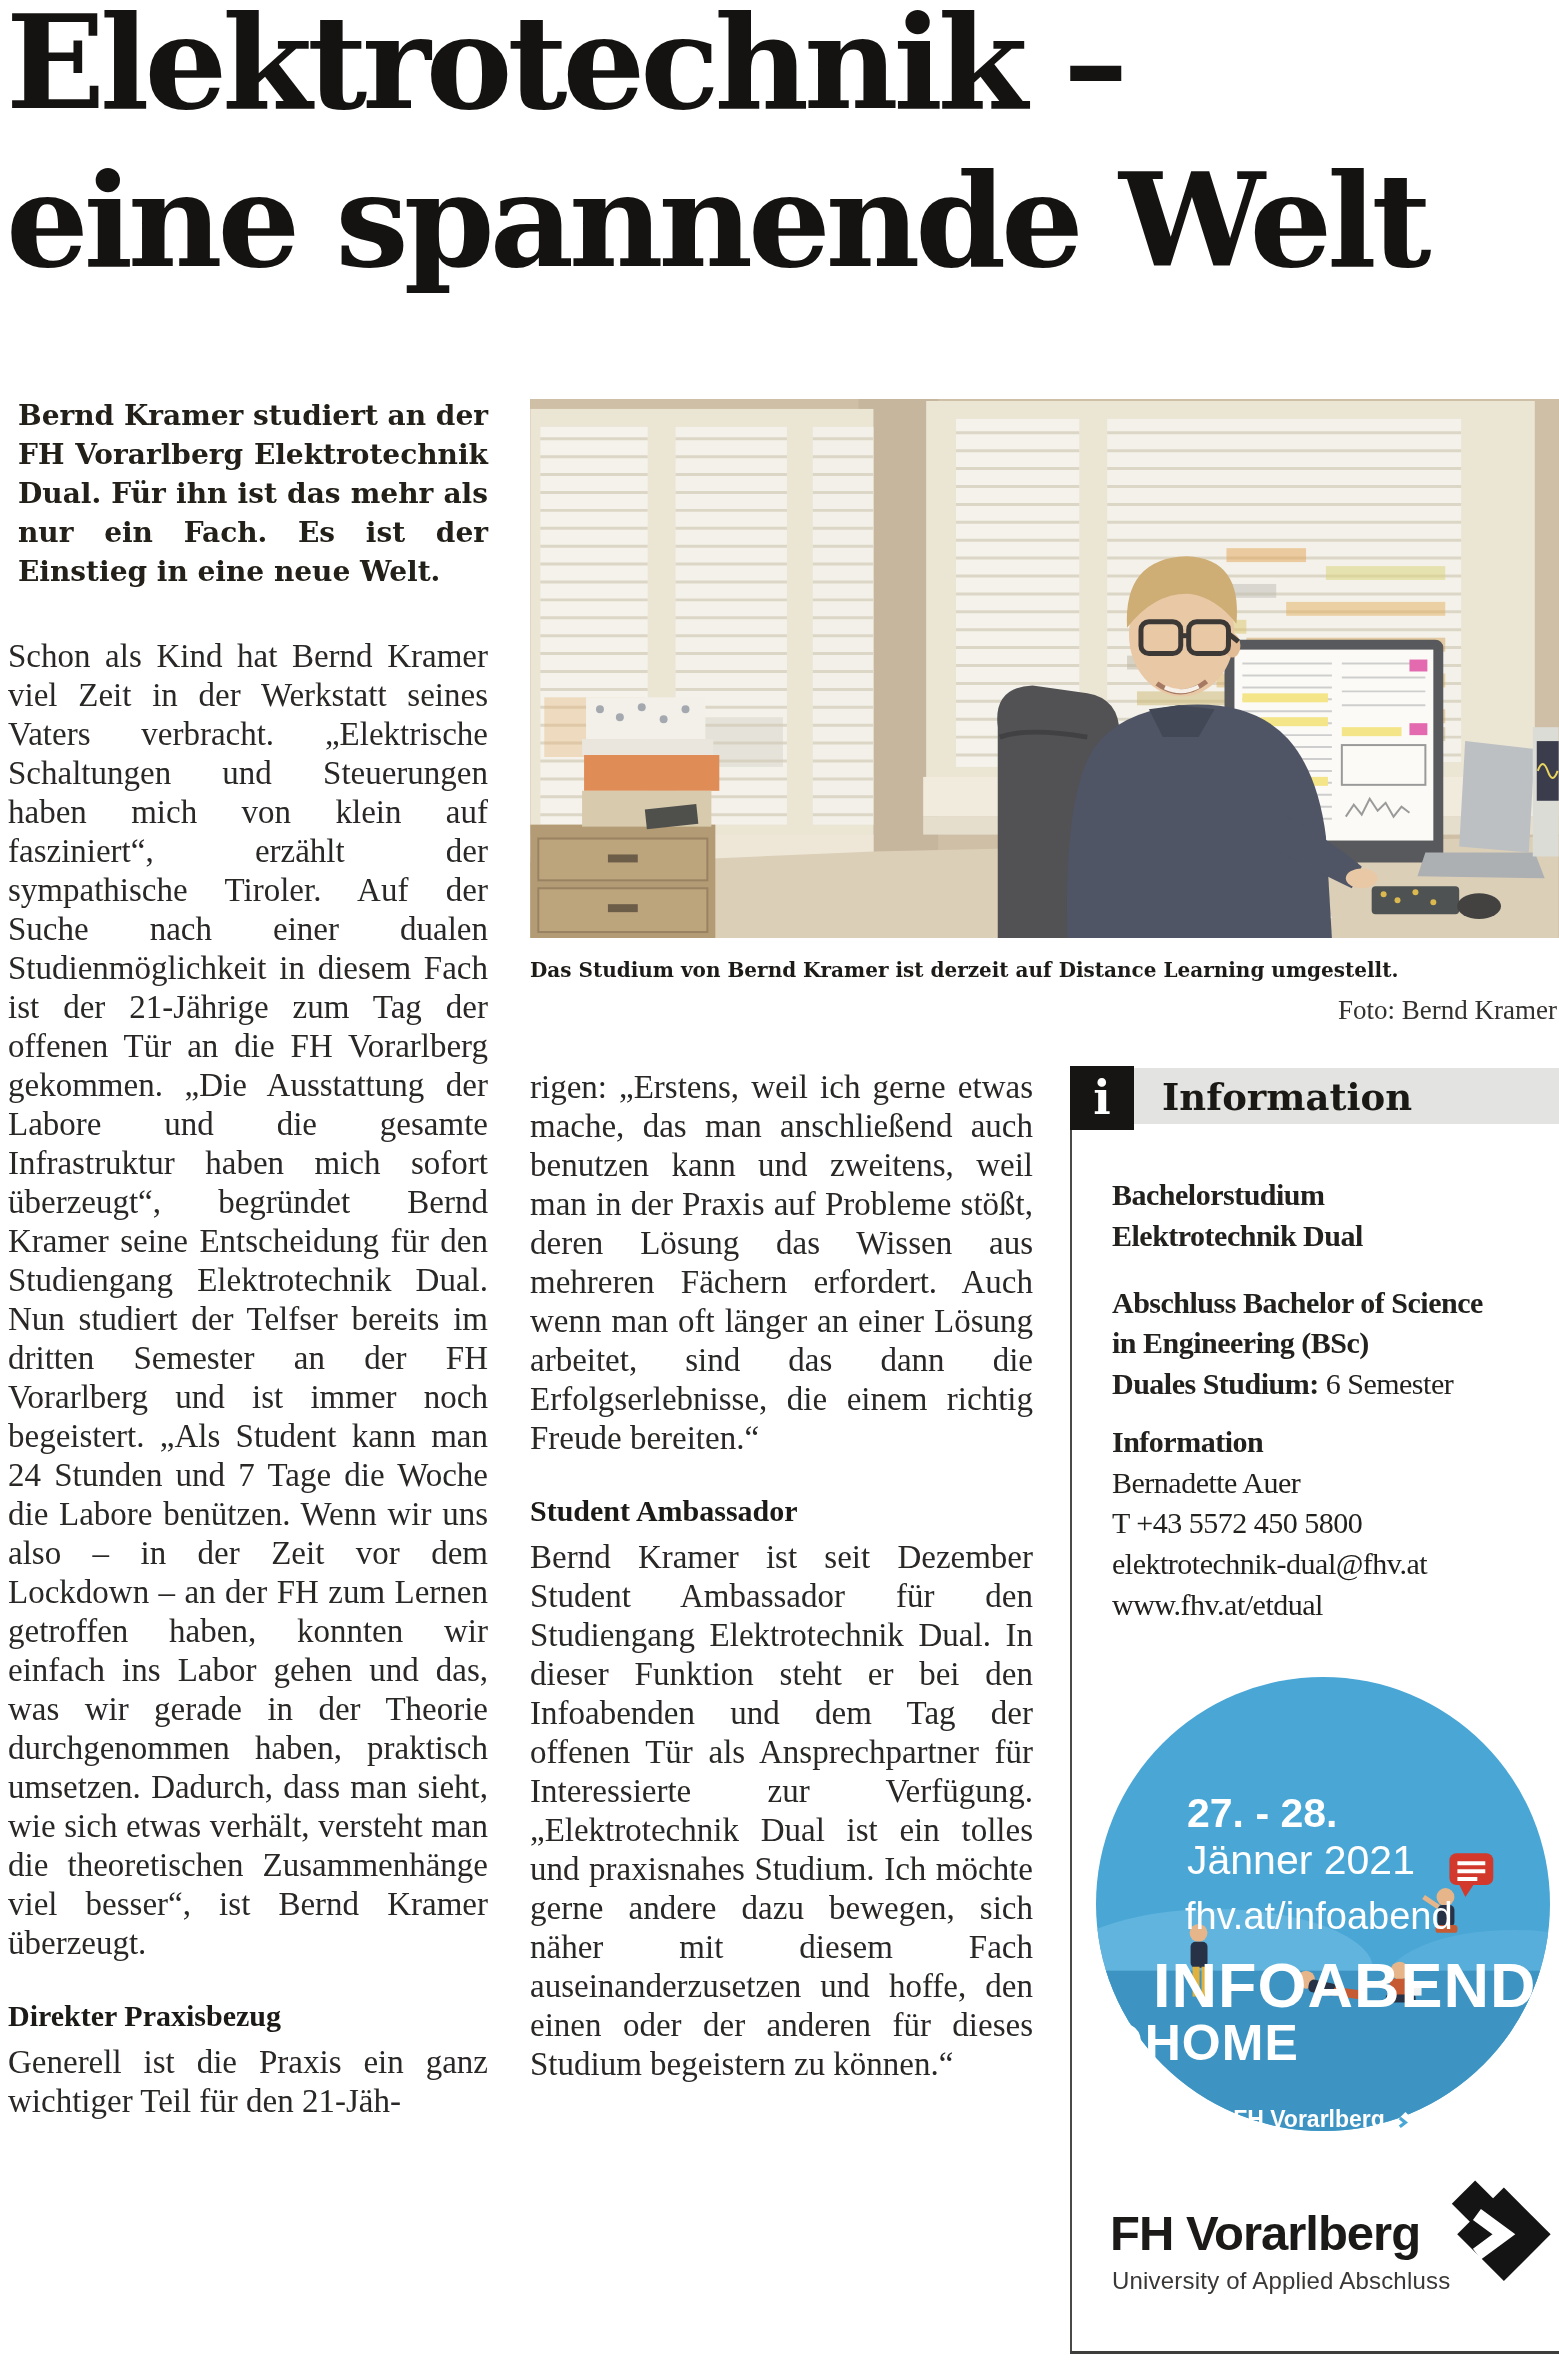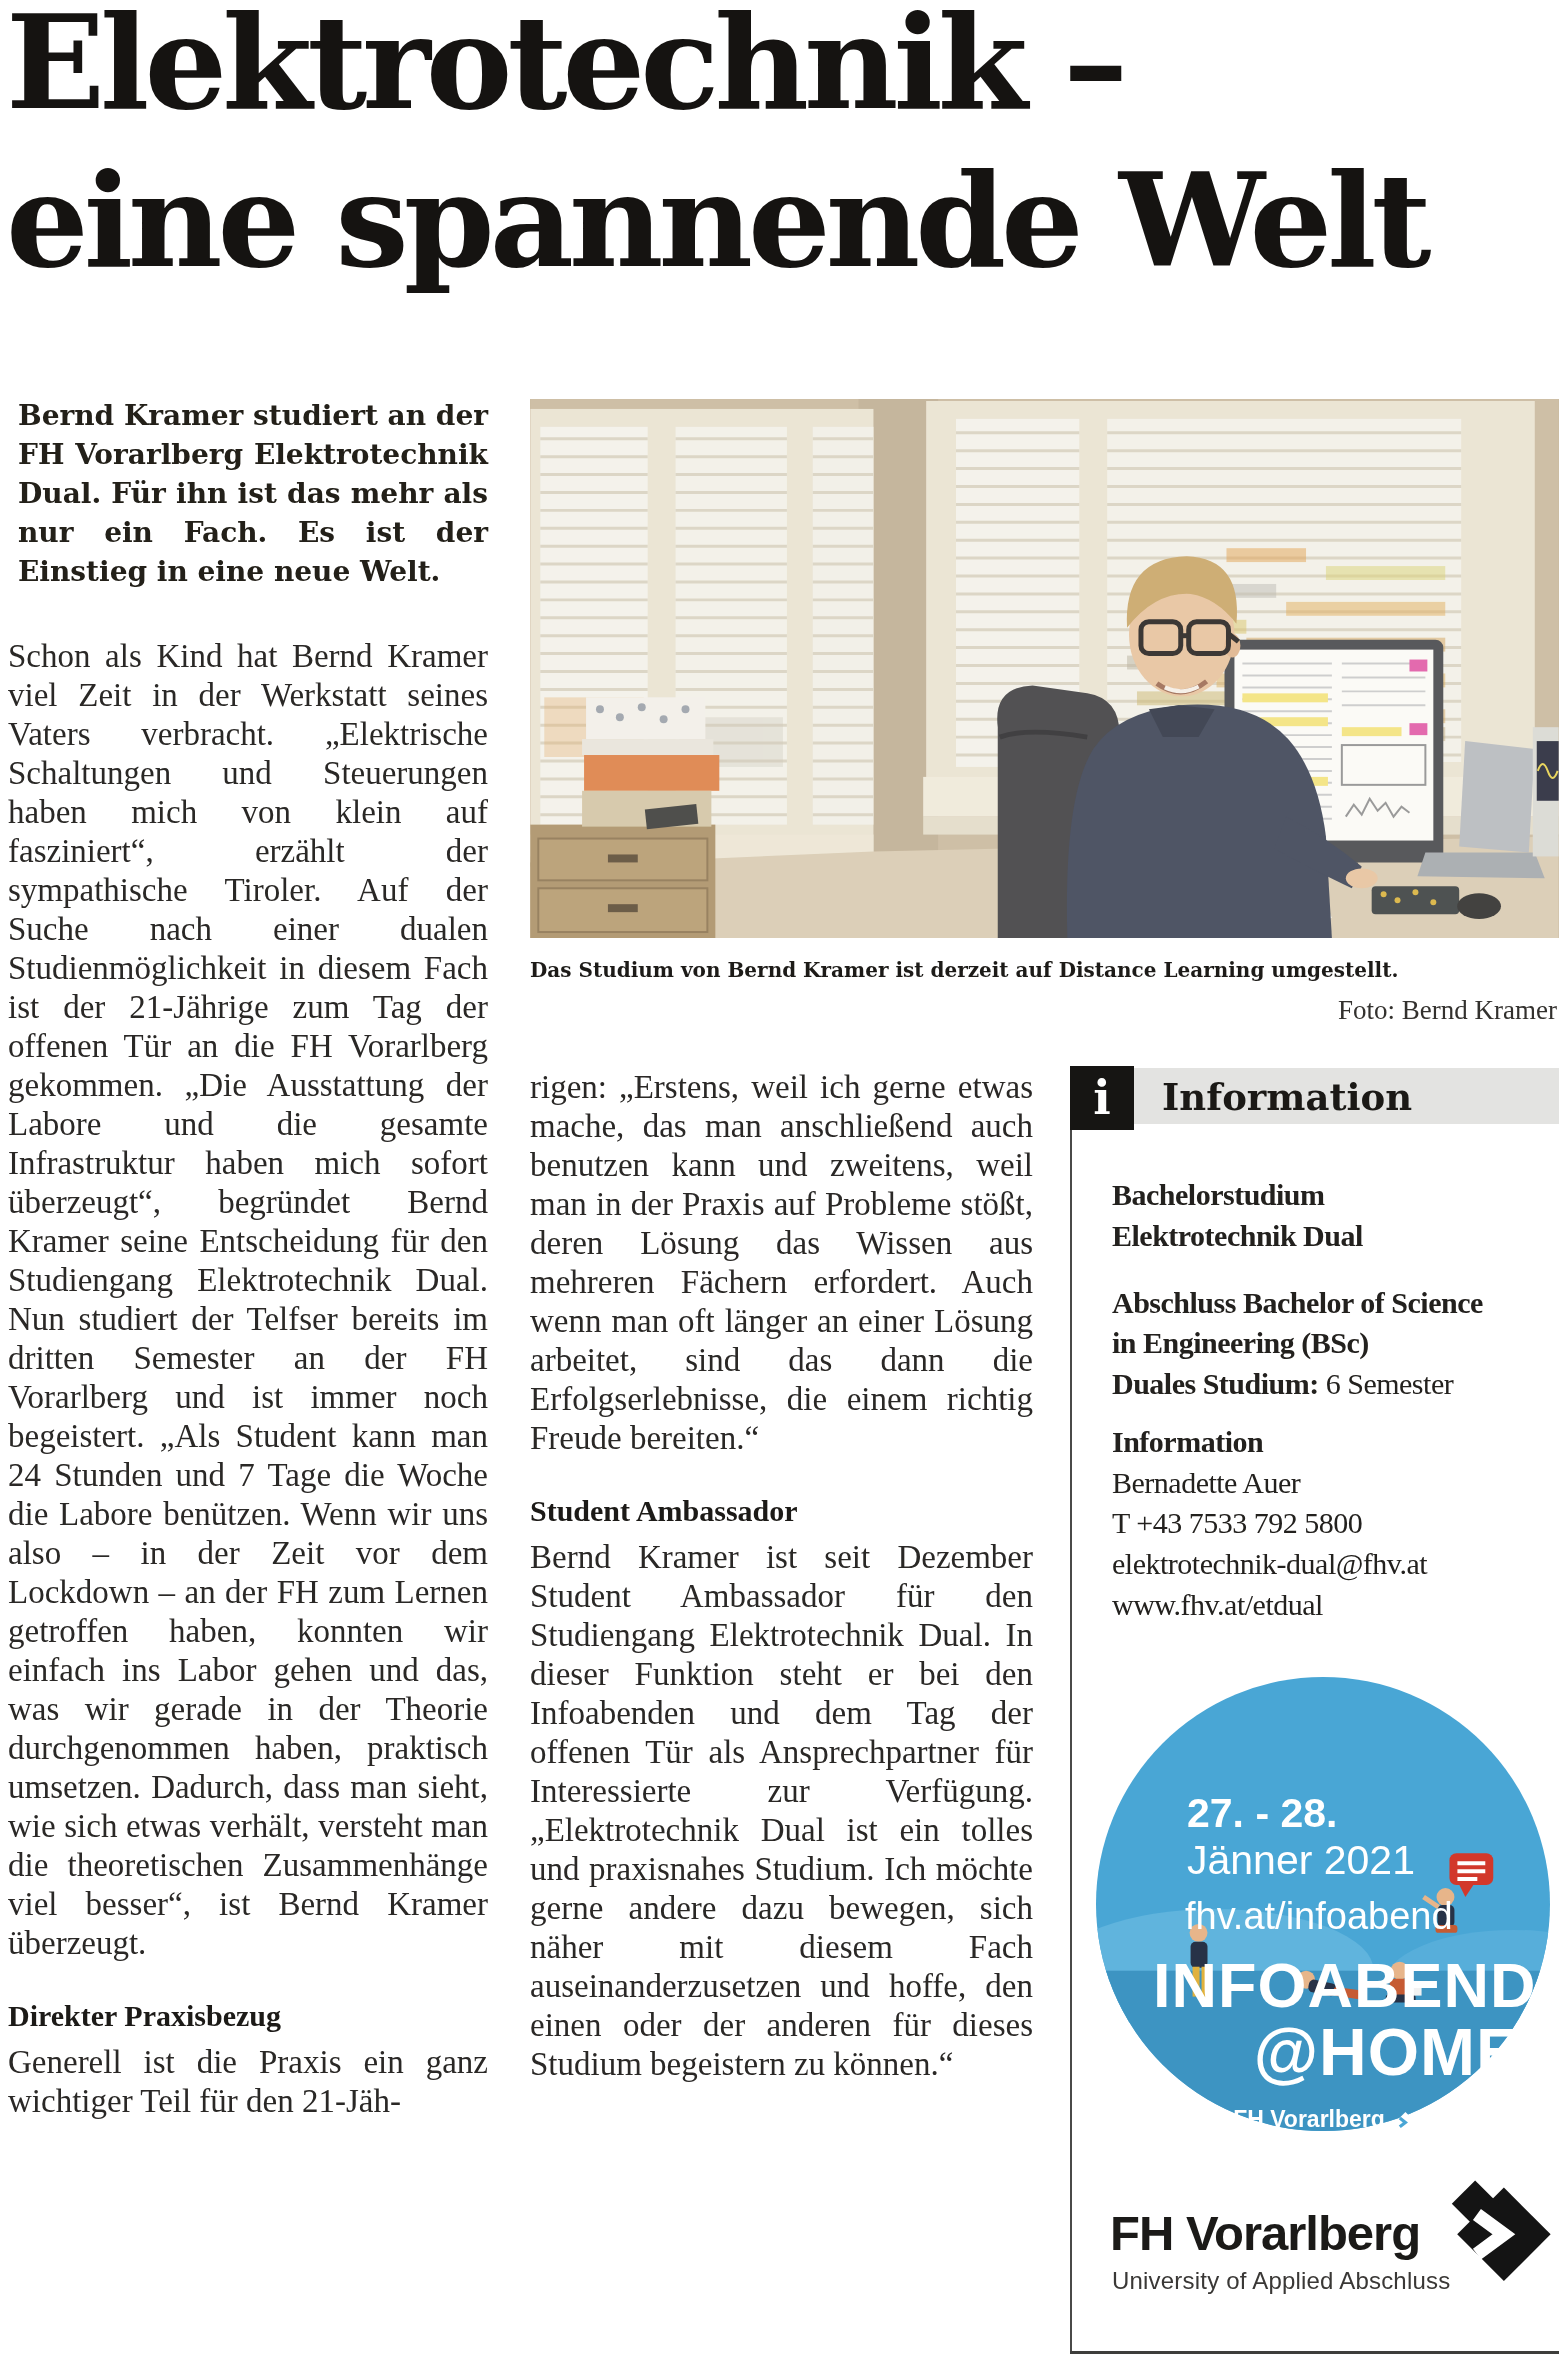--- a/index.html
+++ b/index.html
@@ -43,21 +43,21 @@
   .infobold{font-weight:bold;}
 
   
   .badge{position:absolute;left:1095px;top:1676px;width:456px;height:456px;}
   .badge-bg{position:absolute;left:0;top:0;}
   .badge-text{position:absolute;color:#fff;font-family:"Liberation Sans",sans-serif;white-space:nowrap;margin-top:28px;}
   .badge-date1{left:92px;top:86px;font-weight:bold;font-size:41px;}
   .badge-date2{left:92px;top:133px;font-weight:normal;font-size:41px;}
   .badge-url{left:90px;top:191px;font-weight:400;font-size:38px;}
   .badge-t1{left:58px;top:245px;font-weight:bold;font-size:63px;letter-spacing:1px;}
-  .badge-t2{left:0;top:310px;width:426px;text-align:right;font-weight:bold;font-size:66px;letter-spacing:1px;}
+  .badge-t2{left:0;top:310px;width:426px;font-weight:bold;font-size:50px;letter-spacing:1px;}
   .badge-brand{left:0;top:402px;width:100%;text-align:center;font-weight:bold;font-size:23px;
     display:flex;align-items:center;justify-content:center;gap:8px;}
 
   
   .fhlogo-name{position:absolute;left:1110px;top:2205px;font-family:"Liberation Sans",sans-serif;
     font-weight:bold;font-size:49px;letter-spacing:-1px;color:#1b1a18;}
   .fhlogo-sub{position:absolute;left:1112px;top:2267px;font-family:"Liberation Sans",sans-serif;
     font-size:24px;letter-spacing:0.2px;color:#3a3836;}
   .fhlogo-mark{position:absolute;left:1441px;top:2175px;width:115px;height:115px;}
 </style>
@@ -230,21 +230,21 @@
   <div class="infobody infobold" style="top:1215px;">Elektrotechnik Dual</div>
 
   <div class="infobody infobold" style="top:1282px;">Abschluss Bachelor of Science</div>
   <div class="infobody infobold" style="top:1322px;">in Engineering (BSc)</div>
   <div class="infobody" style="top:1363px;">
     <span class="infobold">Duales Studium:</span><span> 6 Semester</span>
   </div>
 
   <div class="infobody infobold" style="top:1421px;">Information</div>
   <div class="infobody" style="top:1462px;">Bernadette Auer</div>
-  <div class="infobody" style="top:1502px;">T +43 7533 792 5800</div>
+  <div class="infobody" style="top:1502px;">T +43 5572 450 5800</div>
   <div class="infobody" style="top:1543px;">elektrotechnik-dual@fhv.at</div>
   <div class="infobody" style="top:1584px;">www.fhv.at/etdual</div>
 
   <div class="badge">
     <svg class="badge-bg" width="456" height="456" viewBox="0 0 458 458">
       <defs>
           <clipPath id="cclip">
             <circle cx="229" cy="229" r="228"></circle>
           </clipPath>
         </defs>

